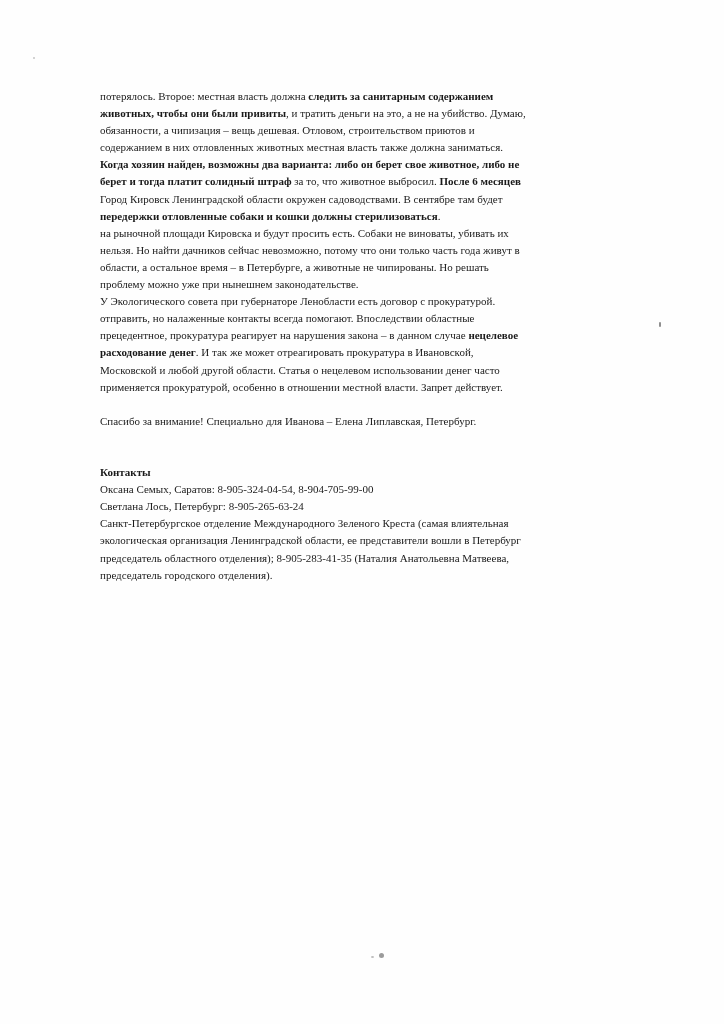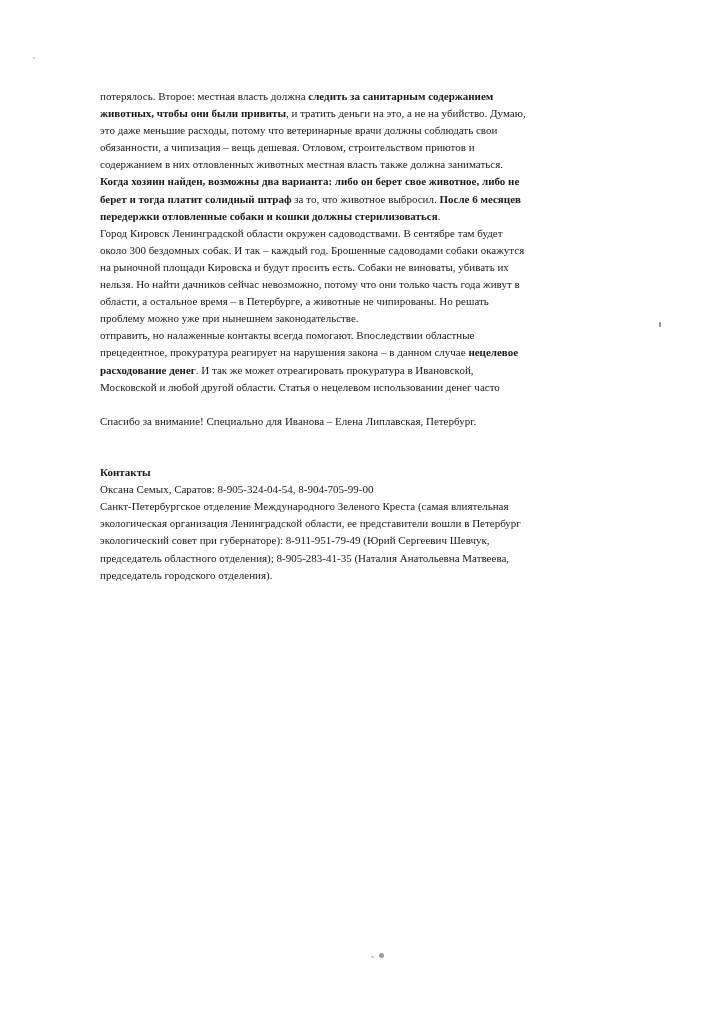--- a/index.html
+++ b/index.html
@@ -41,45 +41,45 @@
   .speck.s3 { left: 379px; top: 953px; width: 5px; height: 5px; background:#9b9b9b; }
   .speck.s4 { left: 659px; top: 322px; width: 2px; height: 5px; background:#8f8f8f; border-radius:1px; }
 </style>
 </head>
 <body>
 
 <div class="page">
   <div class="textblock">
       <div class="line"><span>потерялось. Второе: местная власть должна </span><span class="bold">следить за санитарным содержанием</span></div>
       <div class="line"><span class="bold">животных, чтобы они были привиты</span><span>, и тратить деньги на это, а не на убийство. Думаю,</span></div>
-      <div class="line"><span>это даже меньшие расходы, потому что ветеринарные врачи должны соблюдать свои</span></div>
       <div class="line"><span>обязанности, а чипизация – вещь дешевая. Отловом, строительством приютов и</span></div>
       <div class="line"><span>содержанием в них отловленных животных местная власть также должна заниматься.</span></div>
       <div class="line"><span class="bold">Когда хозяин найден, возможны два варианта: либо он берет свое животное, либо не</span></div>
       <div class="line"><span class="bold">берет и тогда платит солидный штраф</span><span> за то, что животное выбросил. </span><span class="bold">После 6 месяцев</span></div>
+      <div class="line"><span>Город Кировск Ленинградской области окружен садоводствами. В сентябре там будет</span></div>
       <div class="line"><span class="bold">передержки отловленные собаки и кошки должны стерилизоваться</span><span>.</span></div>
-      <div class="line"><span>Город Кировск Ленинградской области окружен садоводствами. В сентябре там будет</span></div>
-      <div class="line"><span>около 300 бездомных собак. И так – каждый год. Брошенные садоводами собаки окажутся</span></div>
       <div class="line"><span>на рыночной площади Кировска и будут просить есть. Собаки не виноваты, убивать их</span></div>
       <div class="line"><span>нельзя. Но найти дачников сейчас невозможно, потому что они только часть года живут в</span></div>
       <div class="line"><span>области, а остальное время – в Петербурге, а животные не чипированы. Но решать</span></div>
       <div class="line"><span>проблему можно уже при нынешнем законодательстве.</span></div>
+      <div class="line"><span>У Экологического совета при губернаторе Ленобласти есть договор с прокуратурой.</span></div>
       <div class="line"><span>отправить, но налаженные контакты всегда помогают. Впоследствии областные</span></div>
       <div class="line"><span>прецедентное, прокуратура реагирует на нарушения закона – в данном случае </span><span class="bold">нецелевое</span></div>
       <div class="line"><span class="bold">расходование денег</span><span>. И так же может отреагировать прокуратура в Ивановской,</span></div>
       <div class="line"><span>Московской и любой другой области. Статья о нецелевом использовании денег часто</span></div>
+      <div class="line"><span>применяется прокуратурой, особенно в отношении местной власти. Запрет действует.</span></div>
       <div class="line">&nbsp;</div>
       <div class="line"><span>Спасибо за внимание! Специально для Иванова – Елена Липлавская, Петербург.</span></div>
       <div class="line">&nbsp;</div>
       <div class="line">&nbsp;</div>
       <div class="line"><span class="bold">Контакты</span></div>
       <div class="line"><span>Оксана Семых, Саратов: 8-905-324-04-54, 8-904-705-99-00</span></div>
+      <div class="line"><span>Светлана Лось, Петербург: 8-905-265-63-24</span></div>
       <div class="line"><span>Санкт-Петербургское отделение Международного Зеленого Креста (самая влиятельная</span></div>
       <div class="line"><span>экологическая организация Ленинградской области, ее представители вошли в Петербург</span></div>
-      <div class="line"><span>экологический совет при губернаторе): 8-911-951-79-49 (Юрий Сергеевич Шевчук,</span></div>
       <div class="line"><span>председатель областного отделения); 8-905-283-41-35 (Наталия Анатольевна Матвеева,</span></div>
       <div class="line"><span>председатель городского отделения).</span></div>
     </div>
   <div class="speck s1"></div>
   <div class="speck s2"></div>
   <div class="speck s3"></div>
   <div class="speck s4"></div>
 </div>
 
 </body></html>

